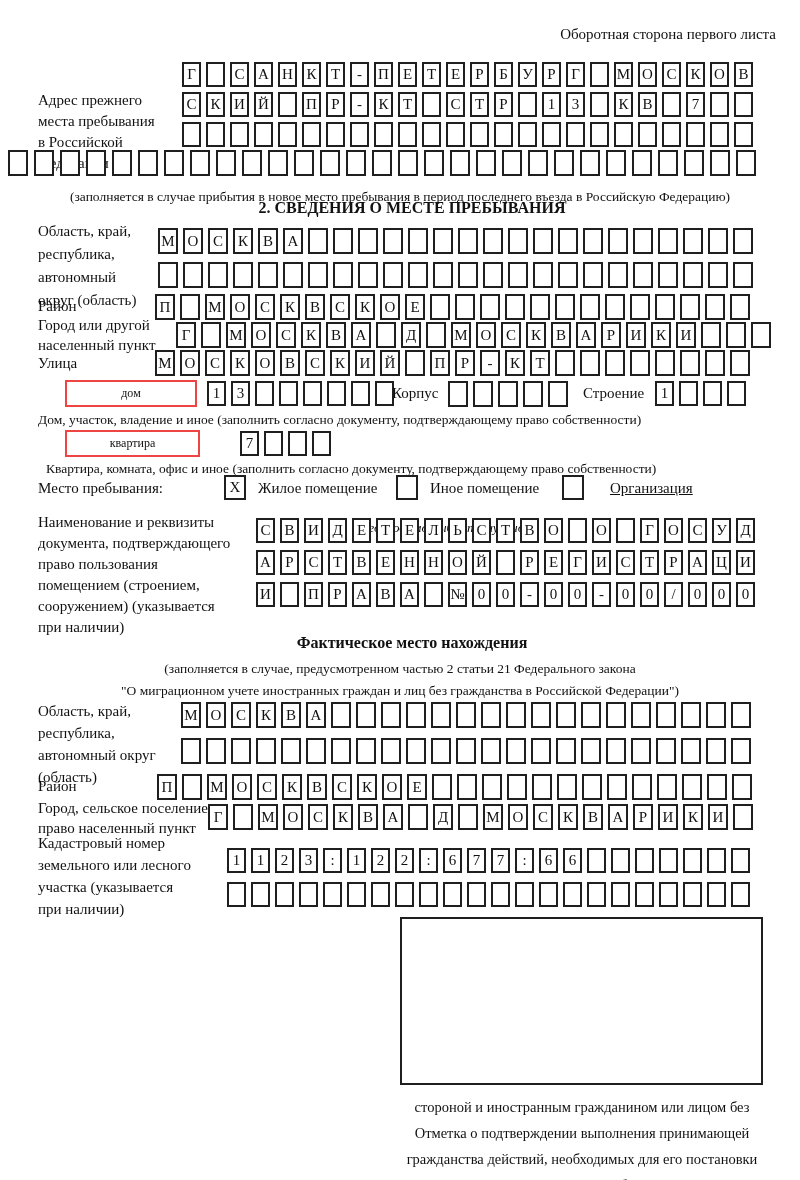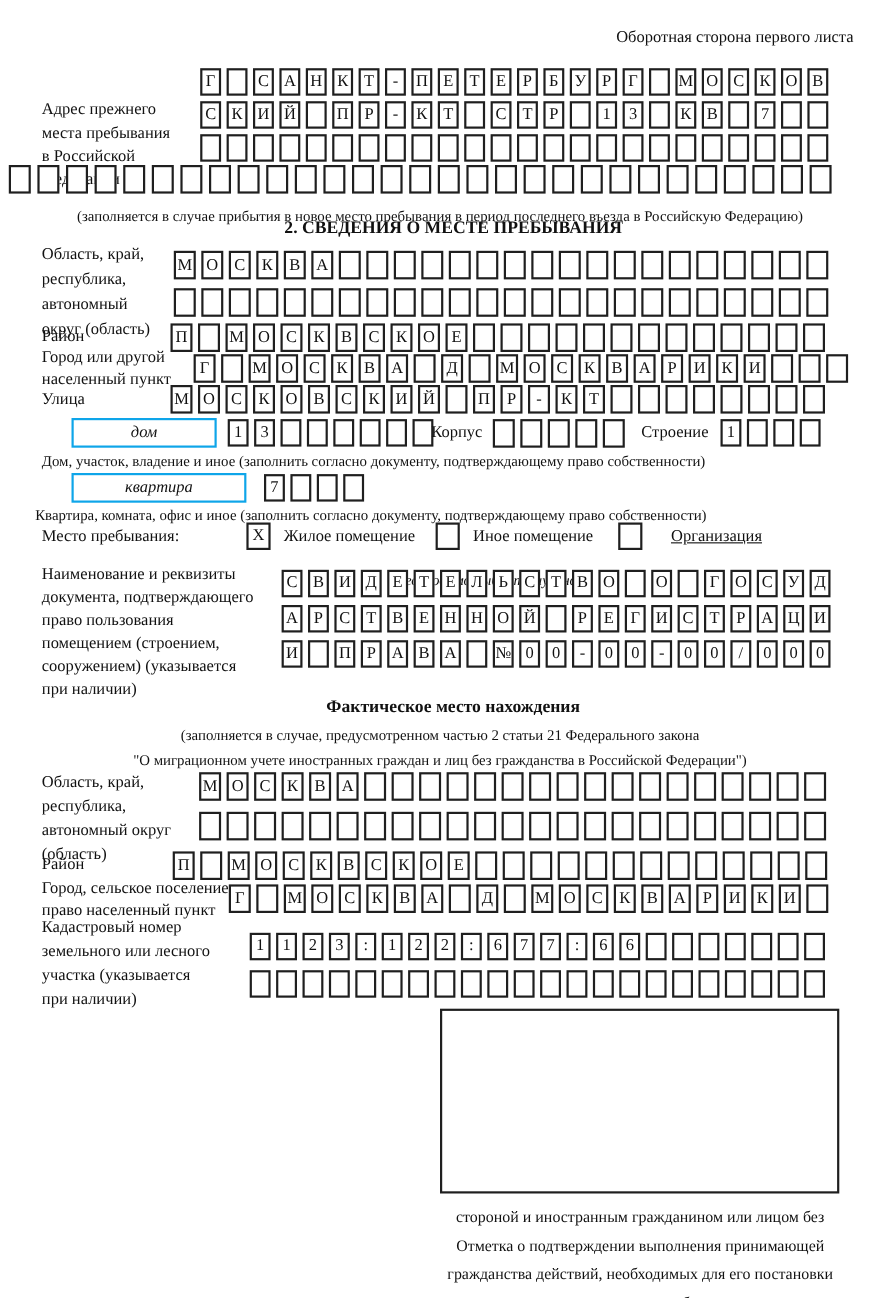--- a/index.html
+++ b/index.html
@@ -17,22 +17,22 @@
   .cell{
     box-sizing:border-box;border:2px solid #1f1f1f;background:#fff;
     display:flex;align-items:center;justify-content:center;
     font-size:15px;line-height:1;flex:0 0 auto;
   }
   .p24 .cell{width:19px;height:25px;margin-right:5px;}
   .p25 .cell{width:20px;height:26px;margin-right:5px;}
   .p26 .cell{width:20px;height:26px;margin-right:6px;}
   .cells .cell:last-child{margin-right:0;}
   .labelbox{
-    box-sizing:border-box;border:2px solid #0ea5e9;height:27px;
-    display:flex;align-items:center;justify-content:center;font-size:15px;font-style:italic;
+    box-sizing:border-box;border:2px solid #ef4444;height:27px;
+    display:flex;align-items:center;justify-content:center;font-size:12px;
   }
   .chk{
     box-sizing:border-box;border:2px solid #1f1f1f;width:22px;height:25px;
     display:inline-flex;align-items:center;justify-content:center;font-size:15px;
   }
   .stamp{box-sizing:border-box;border:2px solid #1f1f1f;background:#fff;}
   .title{font-size:16px;}
 </style>
 </head>
 <body>
@@ -327,28 +327,28 @@
     </div>
   <div class="abs lbl" style="left:583px;top:383px;">Строение</div>
   <div class="abs cells p24" style="left:655px;top:381px;">
       <div class="cell">1</div>
       <div class="cell"></div>
       <div class="cell"></div>
       <div class="cell"></div>
     </div>
   <div class="abs note" style="left:38px;top:411px;">Дом, участок, владение и иное (заполнить согласно документу, подтверждающему право собственности)</div>
 
-  <div class="abs labelbox" style="left:65px;top:430px;width:159px;">квартира</div>
+  <div class="abs labelbox" style="left:65px;top:430px;width:135px;">квартира</div>
   <div class="abs cells p24" style="left:240px;top:431px;">
       <div class="cell">7</div>
       <div class="cell"></div>
       <div class="cell"></div>
       <div class="cell"></div>
     </div>
-  <div class="abs note" style="left:32px;top:460px;">Квартира, комната, офис и иное (заполнить согласно документу, подтверждающему право собственности)</div>
+  <div class="abs note" style="left:46px;top:460px;">Квартира, комната, офис и иное (заполнить согласно документу, подтверждающему право собственности)</div>
 
   <div class="abs lbl" style="left:38px;top:478px;">Место пребывания:</div>
   <div class="abs chk" style="left:224px;top:475px;">X</div>
   <div class="abs lbl" style="left:258px;top:478px;">Жилое помещение</div>
   <div class="abs chk" style="left:396px;top:475px;"></div>
   <div class="abs lbl" style="left:430px;top:478px;">Иное помещение</div>
   <div class="abs chk" style="left:562px;top:475px;"></div>
   <div class="abs lbl" style="left:610px;top:478px;text-decoration:underline;">Организация</div>
   <div class="abs note" style="left:135px;top:519px;width:400px;text-align:right;font-style:italic;">(Необходимо выбрать нужное)</div>
 

